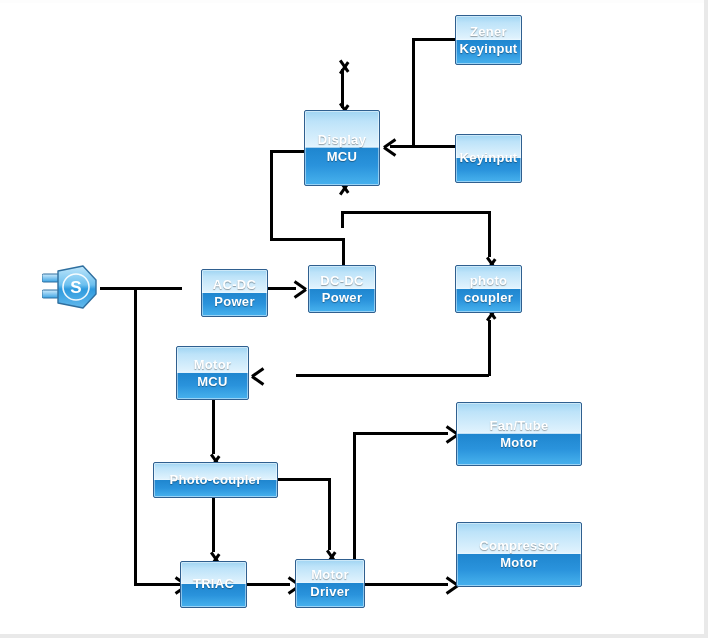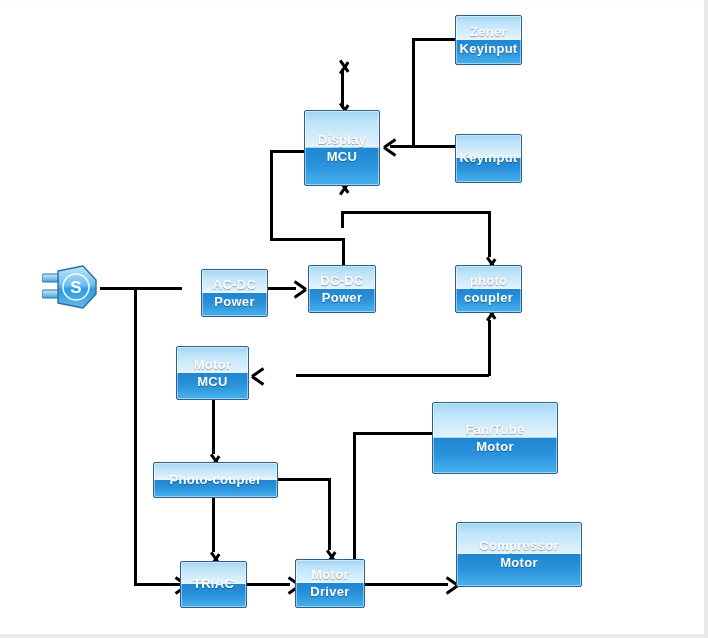--- a/index.html
+++ b/index.html
@@ -197,21 +197,21 @@
   <div class="blk" style="left:455px;top:265px;width:67px;height:48px;">
     <span class="l1">photo</span>
     <span class="l2">coupler</span>
   </div>
 
   <div class="blk" style="left:176px;top:346px;width:73px;height:54px;">
     <span class="l1">Motor</span>
     <span class="l2">MCU</span>
   </div>
 
-  <div class="blk" style="left:432px;top:402px;width:126px;height:72px;">
+  <div class="blk" style="left:456px;top:402px;width:126px;height:64px;">
     <span class="l1">Fan/Tube</span>
     <span class="l2">Motor</span>
   </div>
 
   <div class="blk" style="left:180px;top:561px;width:67px;height:47px;">
     <span class="l1">TRIAC</span>
   </div>
 
   <div class="blk" style="left:153px;top:462px;width:125px;height:36px;">
     <span class="l1">Photo-coupler</span>

